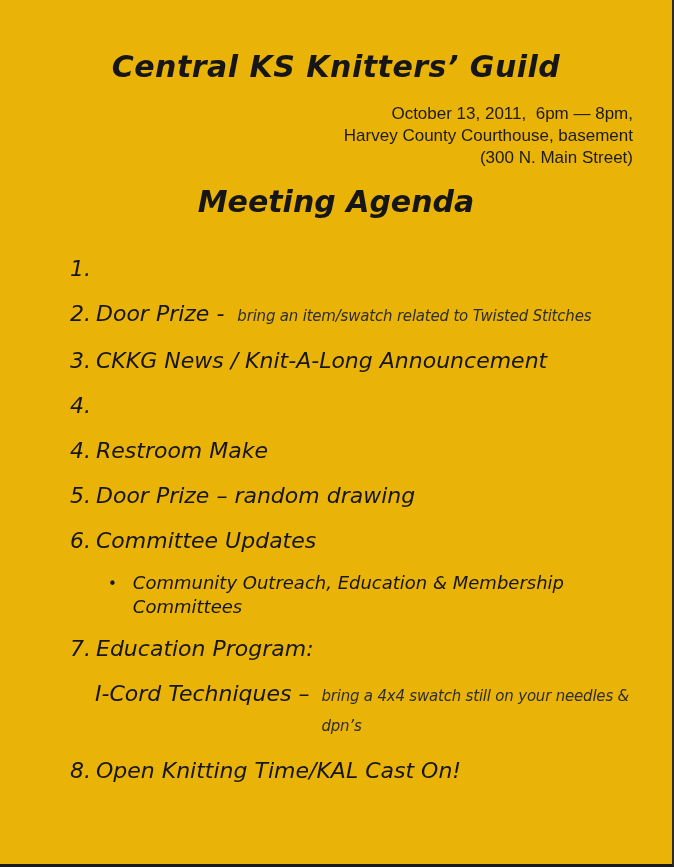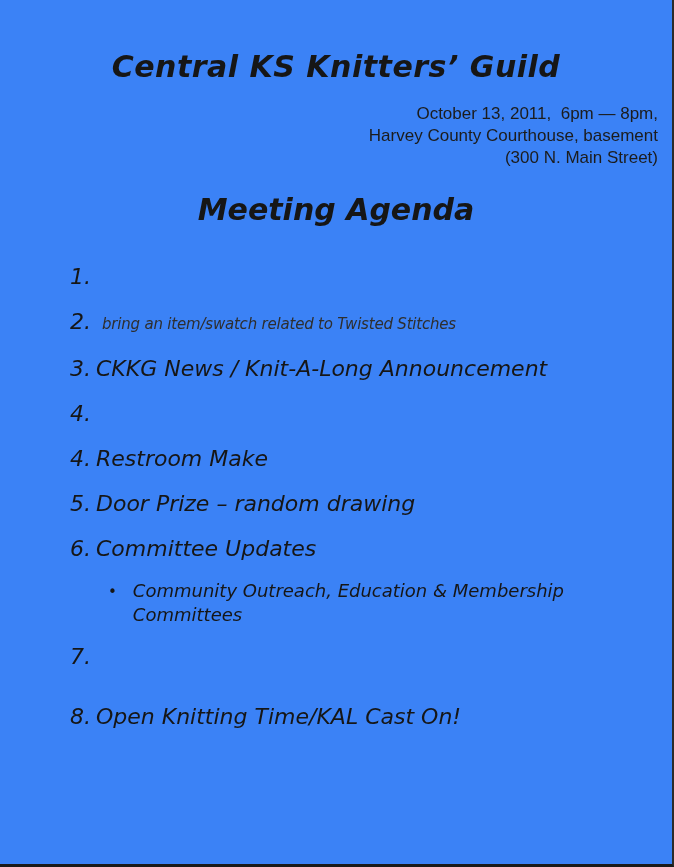--- a/index.html
+++ b/index.html
@@ -4,21 +4,21 @@
 <style>
   html, body { margin: 0; padding: 0; }
   body {
     width: 674px; height: 867px;
     background: #ffffff;
     overflow: hidden;
   }
   .page {
     box-sizing: border-box;
     width: 674px; height: 867px;
-    background: #3b82f6;
+    background: #eab308;
     border-right: 2px solid #2b2b2b;
     border-bottom: 3px solid #1a1a1a;
   }
   .script {
     font-family: "DejaVu Sans", sans-serif;
     font-style: italic;
     color: #161616;
   }
   .sans {
     font-family: "Liberation Sans", sans-serif;
@@ -29,27 +29,27 @@
   .title {
     padding-top: 46px;
     text-align: center;
     font-size: 30px;
     font-weight: bold;
     line-height: 42px;
     letter-spacing: 0.5px;
   }
   .event {
     margin-top: 15px;
-    padding-right: 14px;
+    padding-right: 39px;
     text-align: right;
     font-size: 17px;
     line-height: 22px;
   }
   .agenda-title {
-    margin-top: 21px;
+    margin-top: 13px;
     text-align: center;
     font-size: 30px;
     font-weight: bold;
     line-height: 40px;
   }
   .agenda { margin: 32px 0 0 70px; }
   .row {
     display: flex;
     align-items: baseline;
     font-size: 22px;
@@ -99,20 +99,21 @@
   <div class="agenda-title script">Meeting Agenda</div>
 
   <div class="agenda">
 
     <div class="row script">
       <span class="num">1.</span>
     </div>
 
     <div class="row script">
       <span class="num">2.</span>
+      <span class="pre">Door Prize - </span>
       <span class="note pre">bring an item/swatch related to Twisted Stitches</span>
     </div>
 
     <div class="row script">
       <span class="num">3.</span>
       <span class="pre">CKKG News / Knit-A-Long Announcement</span>
     </div>
 
     <div class="row script">
       <span class="num">4.</span>
@@ -133,23 +134,26 @@
       <span class="pre">Committee Updates</span>
     </div>
 
     <div class="row row-bullet script">
       <span class="marker">•</span>
       <span class="pre">Community Outreach, Education &amp; Membership Committees</span>
     </div>
 
     <div class="row script">
       <span class="num">7.</span>
+      <span class="pre">Education Program:</span>
     </div>
 
     <div class="row row-indent script">
+      <span class="pre">I-Cord Techniques – </span>
+      <span class="note pre">bring a 4x4 swatch still on your needles &amp; dpn’s</span>
     </div>
 
     <div class="row script">
       <span class="num">8.</span>
       <span class="pre">Open Knitting Time/KAL Cast On!</span>
     </div>
 
   </div>
 
   <div class="next-meeting script">

